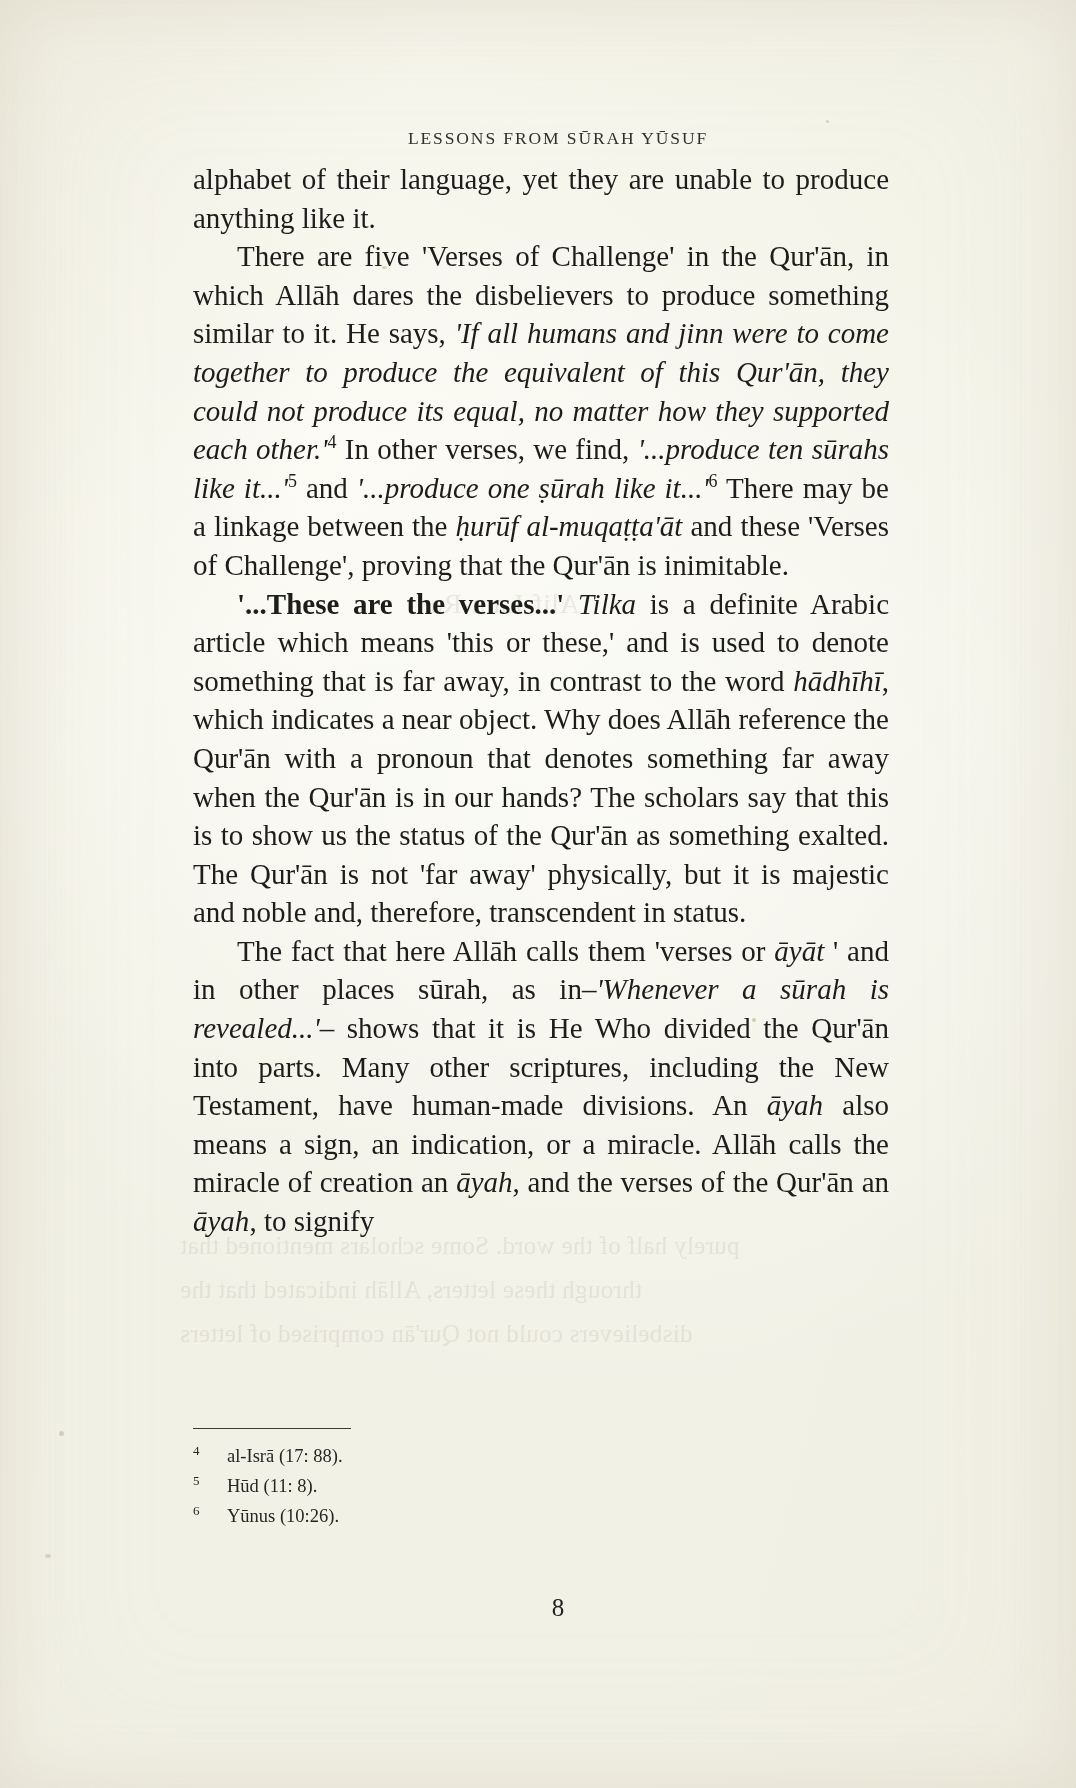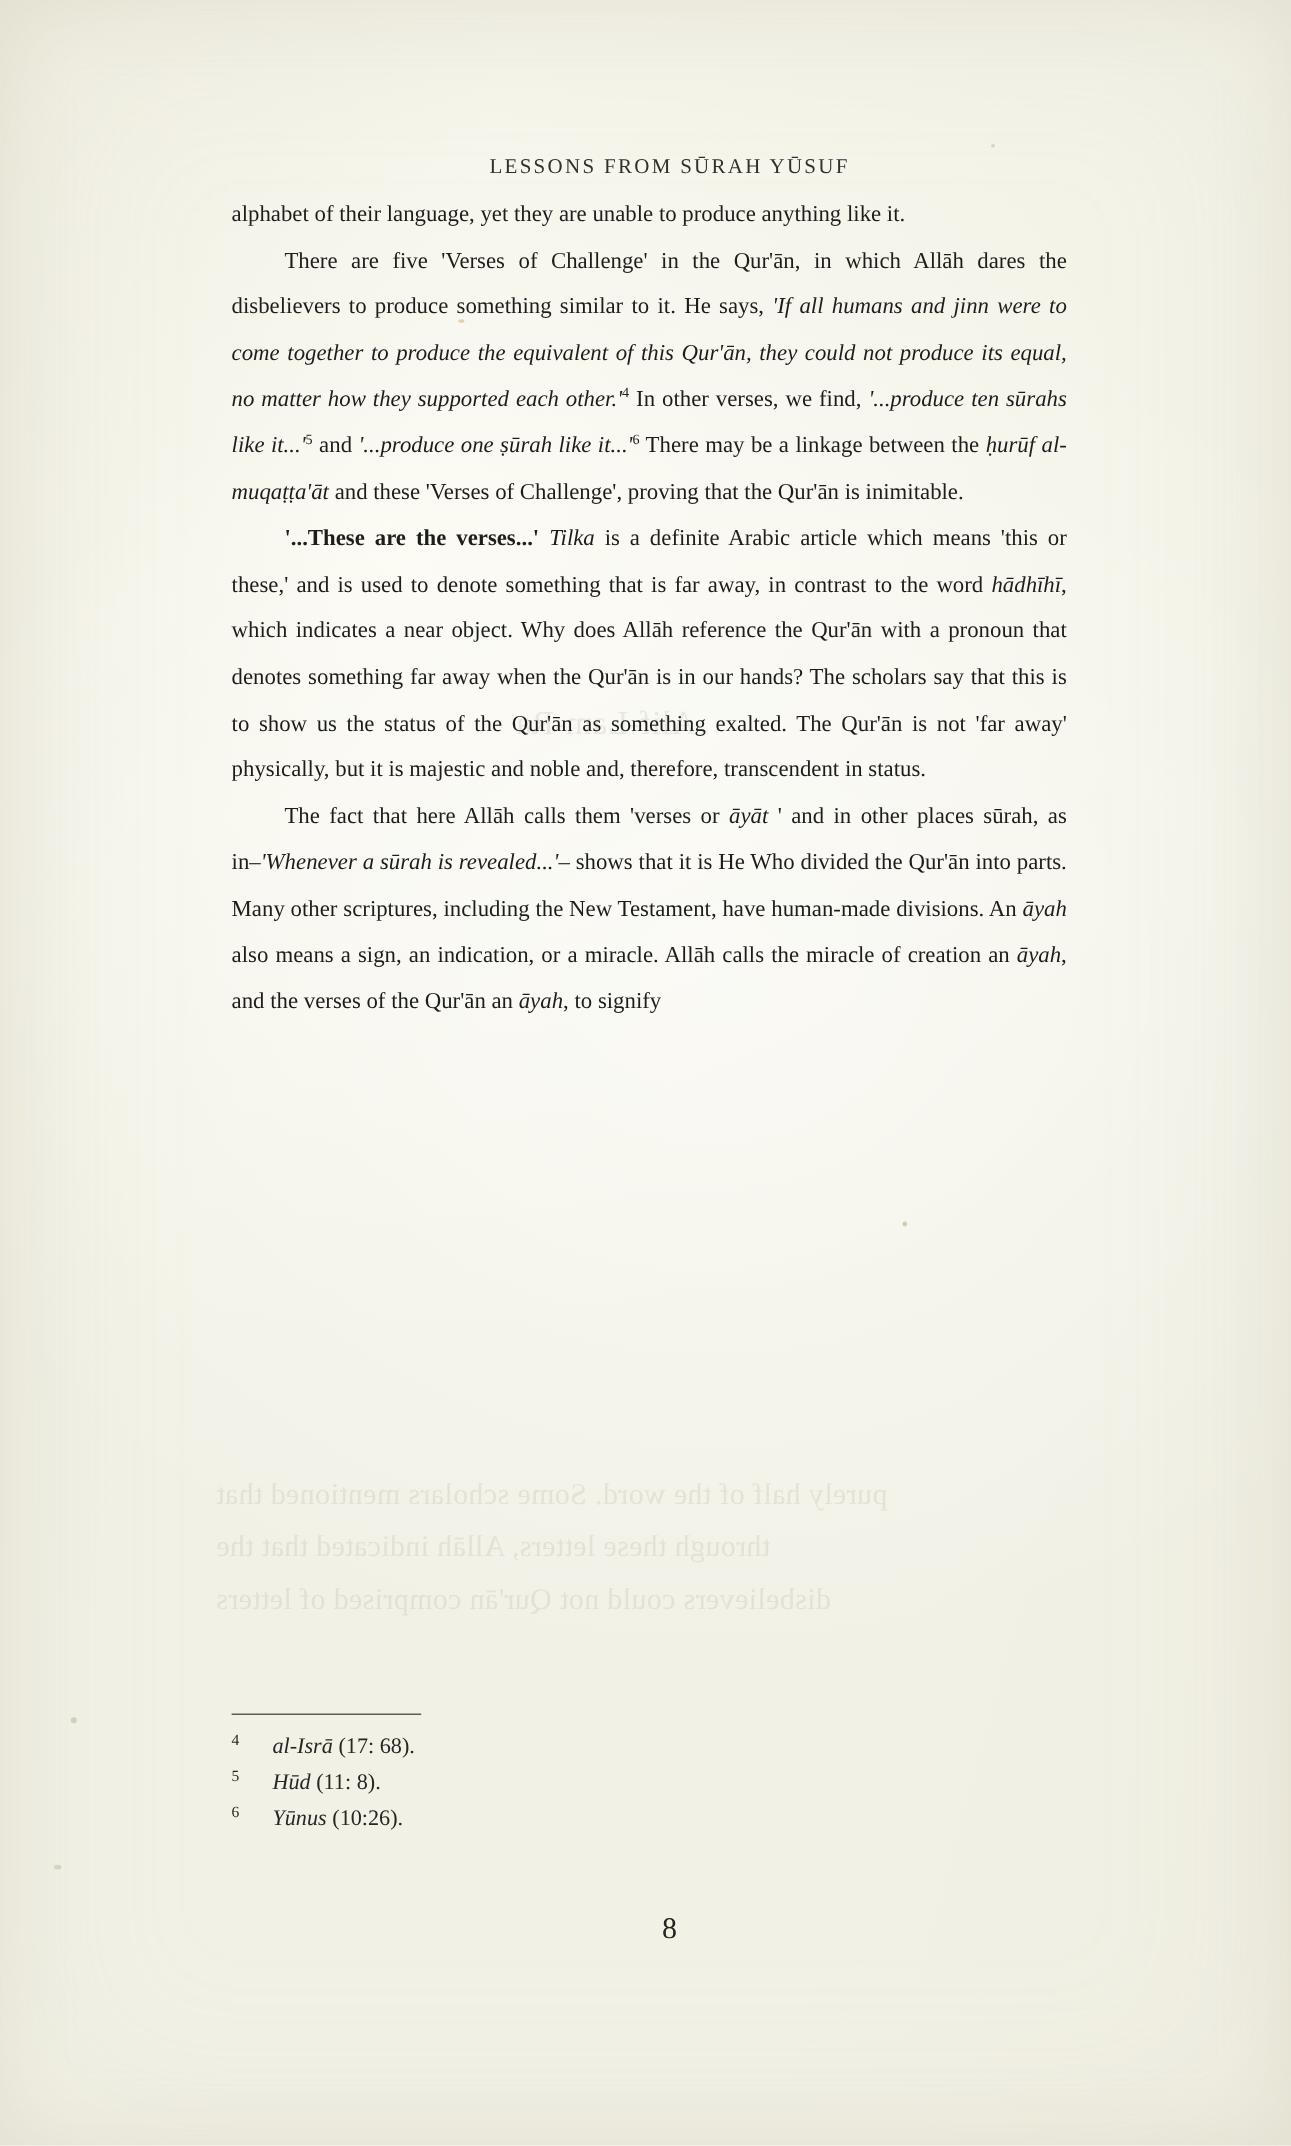--- a/index.html
+++ b/index.html
@@ -78,21 +78,21 @@
     text-transform: uppercase;
     font-family: "Liberation Serif", serif;
   }
 
   .body-col {
     position: absolute;
     left: 173px;
     top: 160px;
     width: 696px;
     color: #1d1d1c;
-    font-size: 19px;
+    font-size: 29px;
     line-height: 38.6px;
     text-align: justify;
     text-justify: inter-word;
     font-family: "Liberation Serif", "DejaVu Serif", serif;
   }
   .body-col p {
     margin: 0;
   }
   .p-indent {
     text-indent: 44px;
@@ -125,21 +125,21 @@
     font-family: "Liberation Serif", serif;
     white-space: nowrap;
   }
   .fn-num {
     display: inline-block;
     width: 34px;
     font-size: 13px;
     vertical-align: super;
     line-height: 0;
   }
-  .fn-src { font-style: italic; }
+  .fn-src { }
 
   .folio {
     position: absolute;
     left: 0; right: 0;
     top: 1594px;
     text-align: center;
     font-size: 25px;
     color: #232321;
     font-family: "Liberation Serif", serif;
   }
@@ -175,21 +175,21 @@
       <p class="p-indent"><span class="bi">'...These are the verses...'</span><span> </span><span class="it">Tilka</span><span> is a definite Arabic article which means 'this or these,' and is used to denote something that is far away, in contrast to the word </span><span class="it">hādhīhī</span><span>, which indicates a near object.  Why does Allāh reference the Qur'ān with a pronoun that denotes something far away when the Qur'ān is in our hands?  The scholars say that this is to show us the status of the Qur'ān as something exalted. The Qur'ān is not 'far away' physically, but it is majestic and noble and, therefore, transcendent in status.</span></p>
 
       <p class="p-indent"><span>The fact that here Allāh calls them 'verses or </span><span class="it">āyāt</span><span> ' and in other places sūrah, as in–</span><span class="it">'Whenever a sūrah is revealed...'</span><span>– shows that it is He Who divided the Qur'ān into parts. Many other scriptures, including the New Testament, have human-made divisions. An </span><span class="it">āyah</span><span> also means a sign, an indication, or a miracle. Allāh calls the miracle of creation an </span><span class="it">āyah</span><span>, and the verses of the Qur'ān an </span><span class="it">āyah</span><span>, to signify</span></p>
 
     </div>
 
     <div class="footnote-area">
       <div class="fn-rule"></div>
 
       <div class="fn-item">
-        <span class="fn-num">4</span><span class="fn-src">al-Isrā</span><span> (17: 68).</span>
+        <span class="fn-num">4</span><span class="fn-src">al-Isrā</span><span> (17: 88).</span>
       </div>
 
       <div class="fn-item">
         <span class="fn-num">5</span><span class="fn-src">Hūd</span><span> (11: 8).</span>
       </div>
 
       <div class="fn-item">
         <span class="fn-num">6</span><span class="fn-src">Yūnus</span><span> (10:26).</span>
       </div>
     </div>

